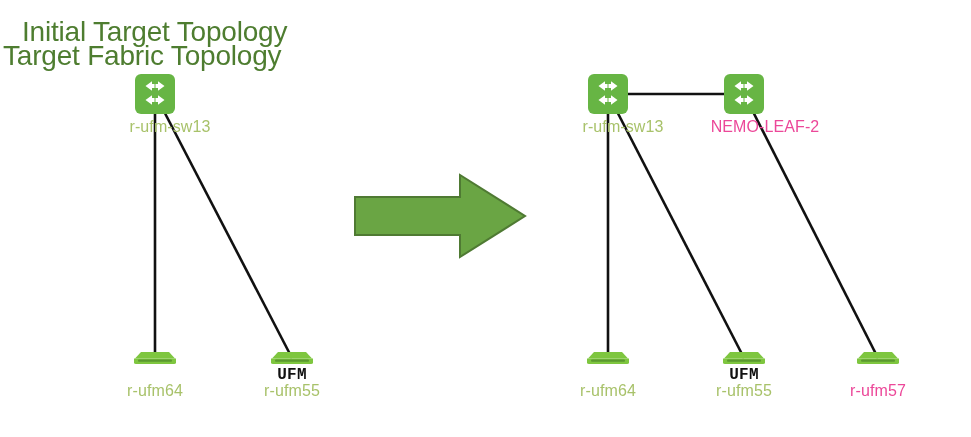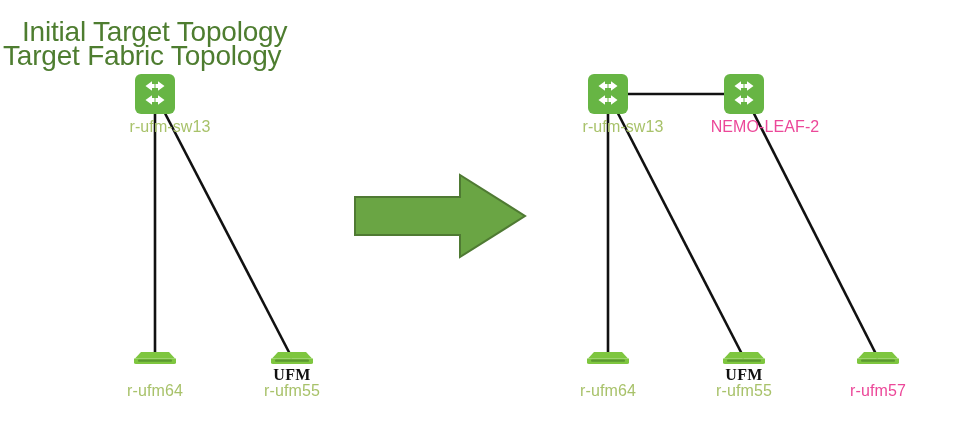--- a/index.html
+++ b/index.html
@@ -44,21 +44,21 @@
   .node-label {
     position: absolute;
     font-size: 16px;
     color: #a8c26a;
     white-space: nowrap;
     transform: translateX(-50%);
     letter-spacing: 0.1px;
   }
   .ufm-tag {
     position: absolute;
-    font-family: Liberation Serif, serif;
+    font-family: Liberation Mono, monospace;
     font-size: 16px;
     font-weight: bold;
     color: #111111;
     white-space: nowrap;
     transform: translateX(-50%);
     letter-spacing: 0.3px;
   }
 
   
   .switch-icon {

